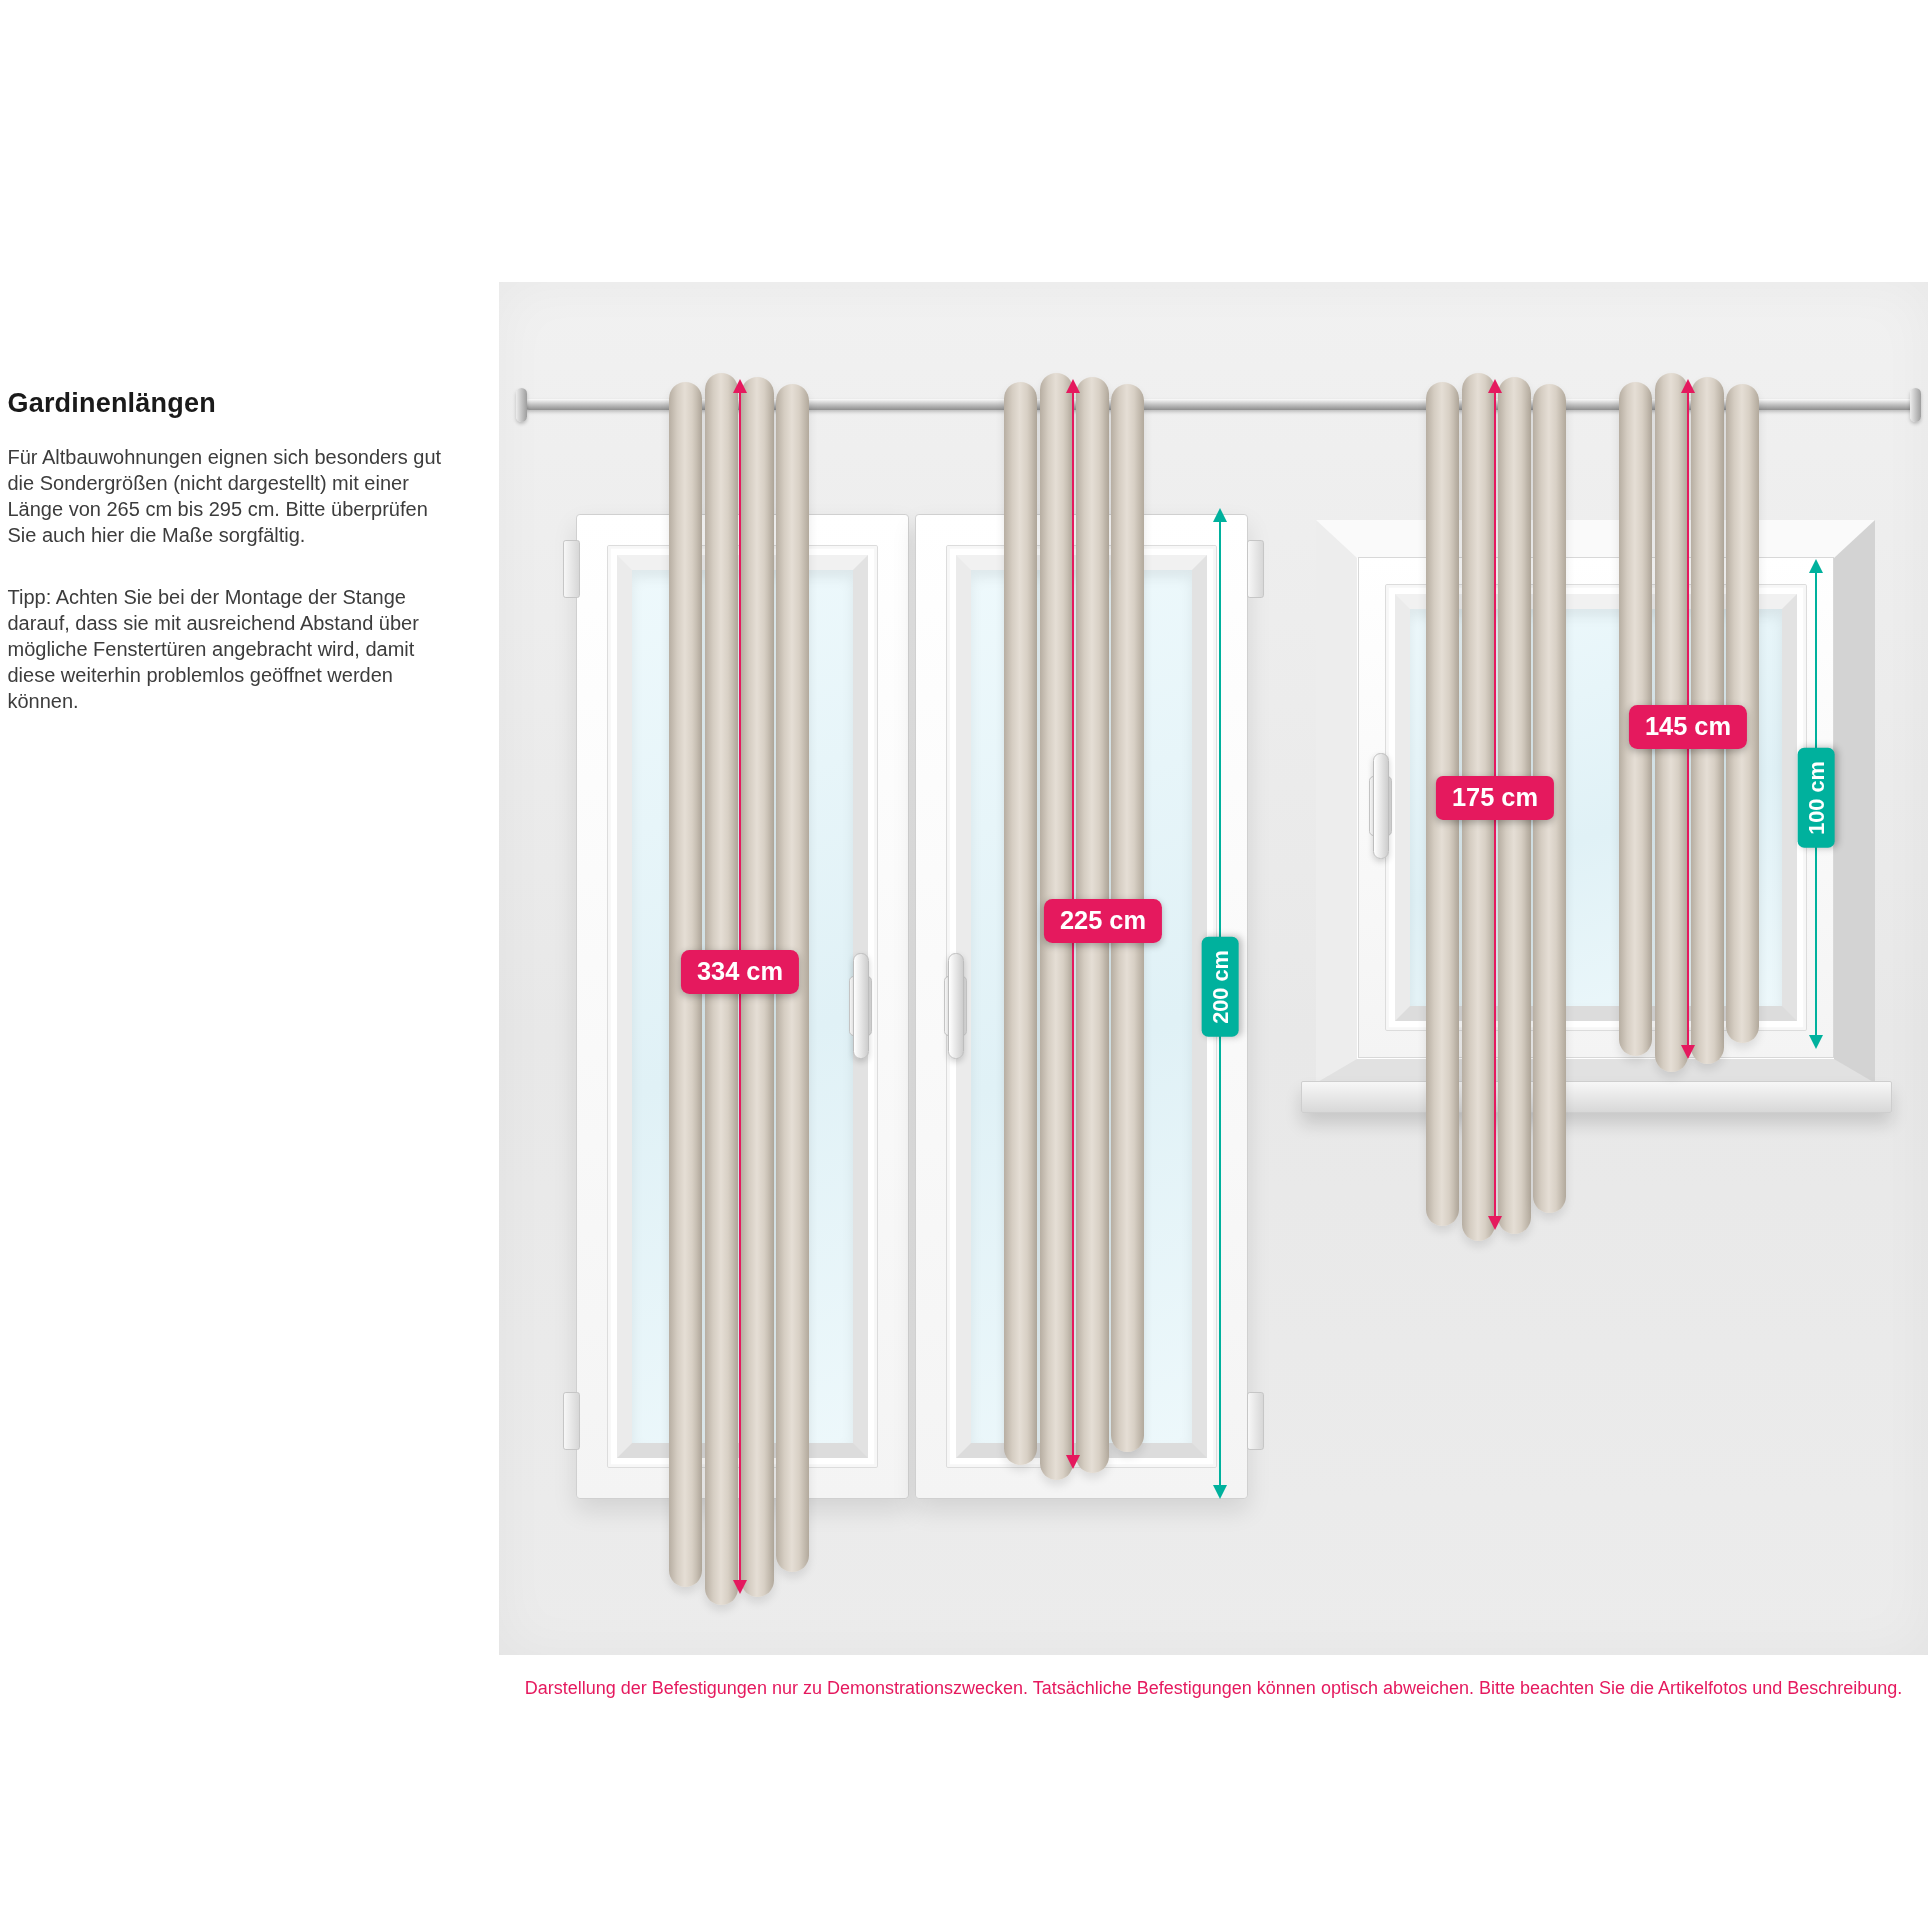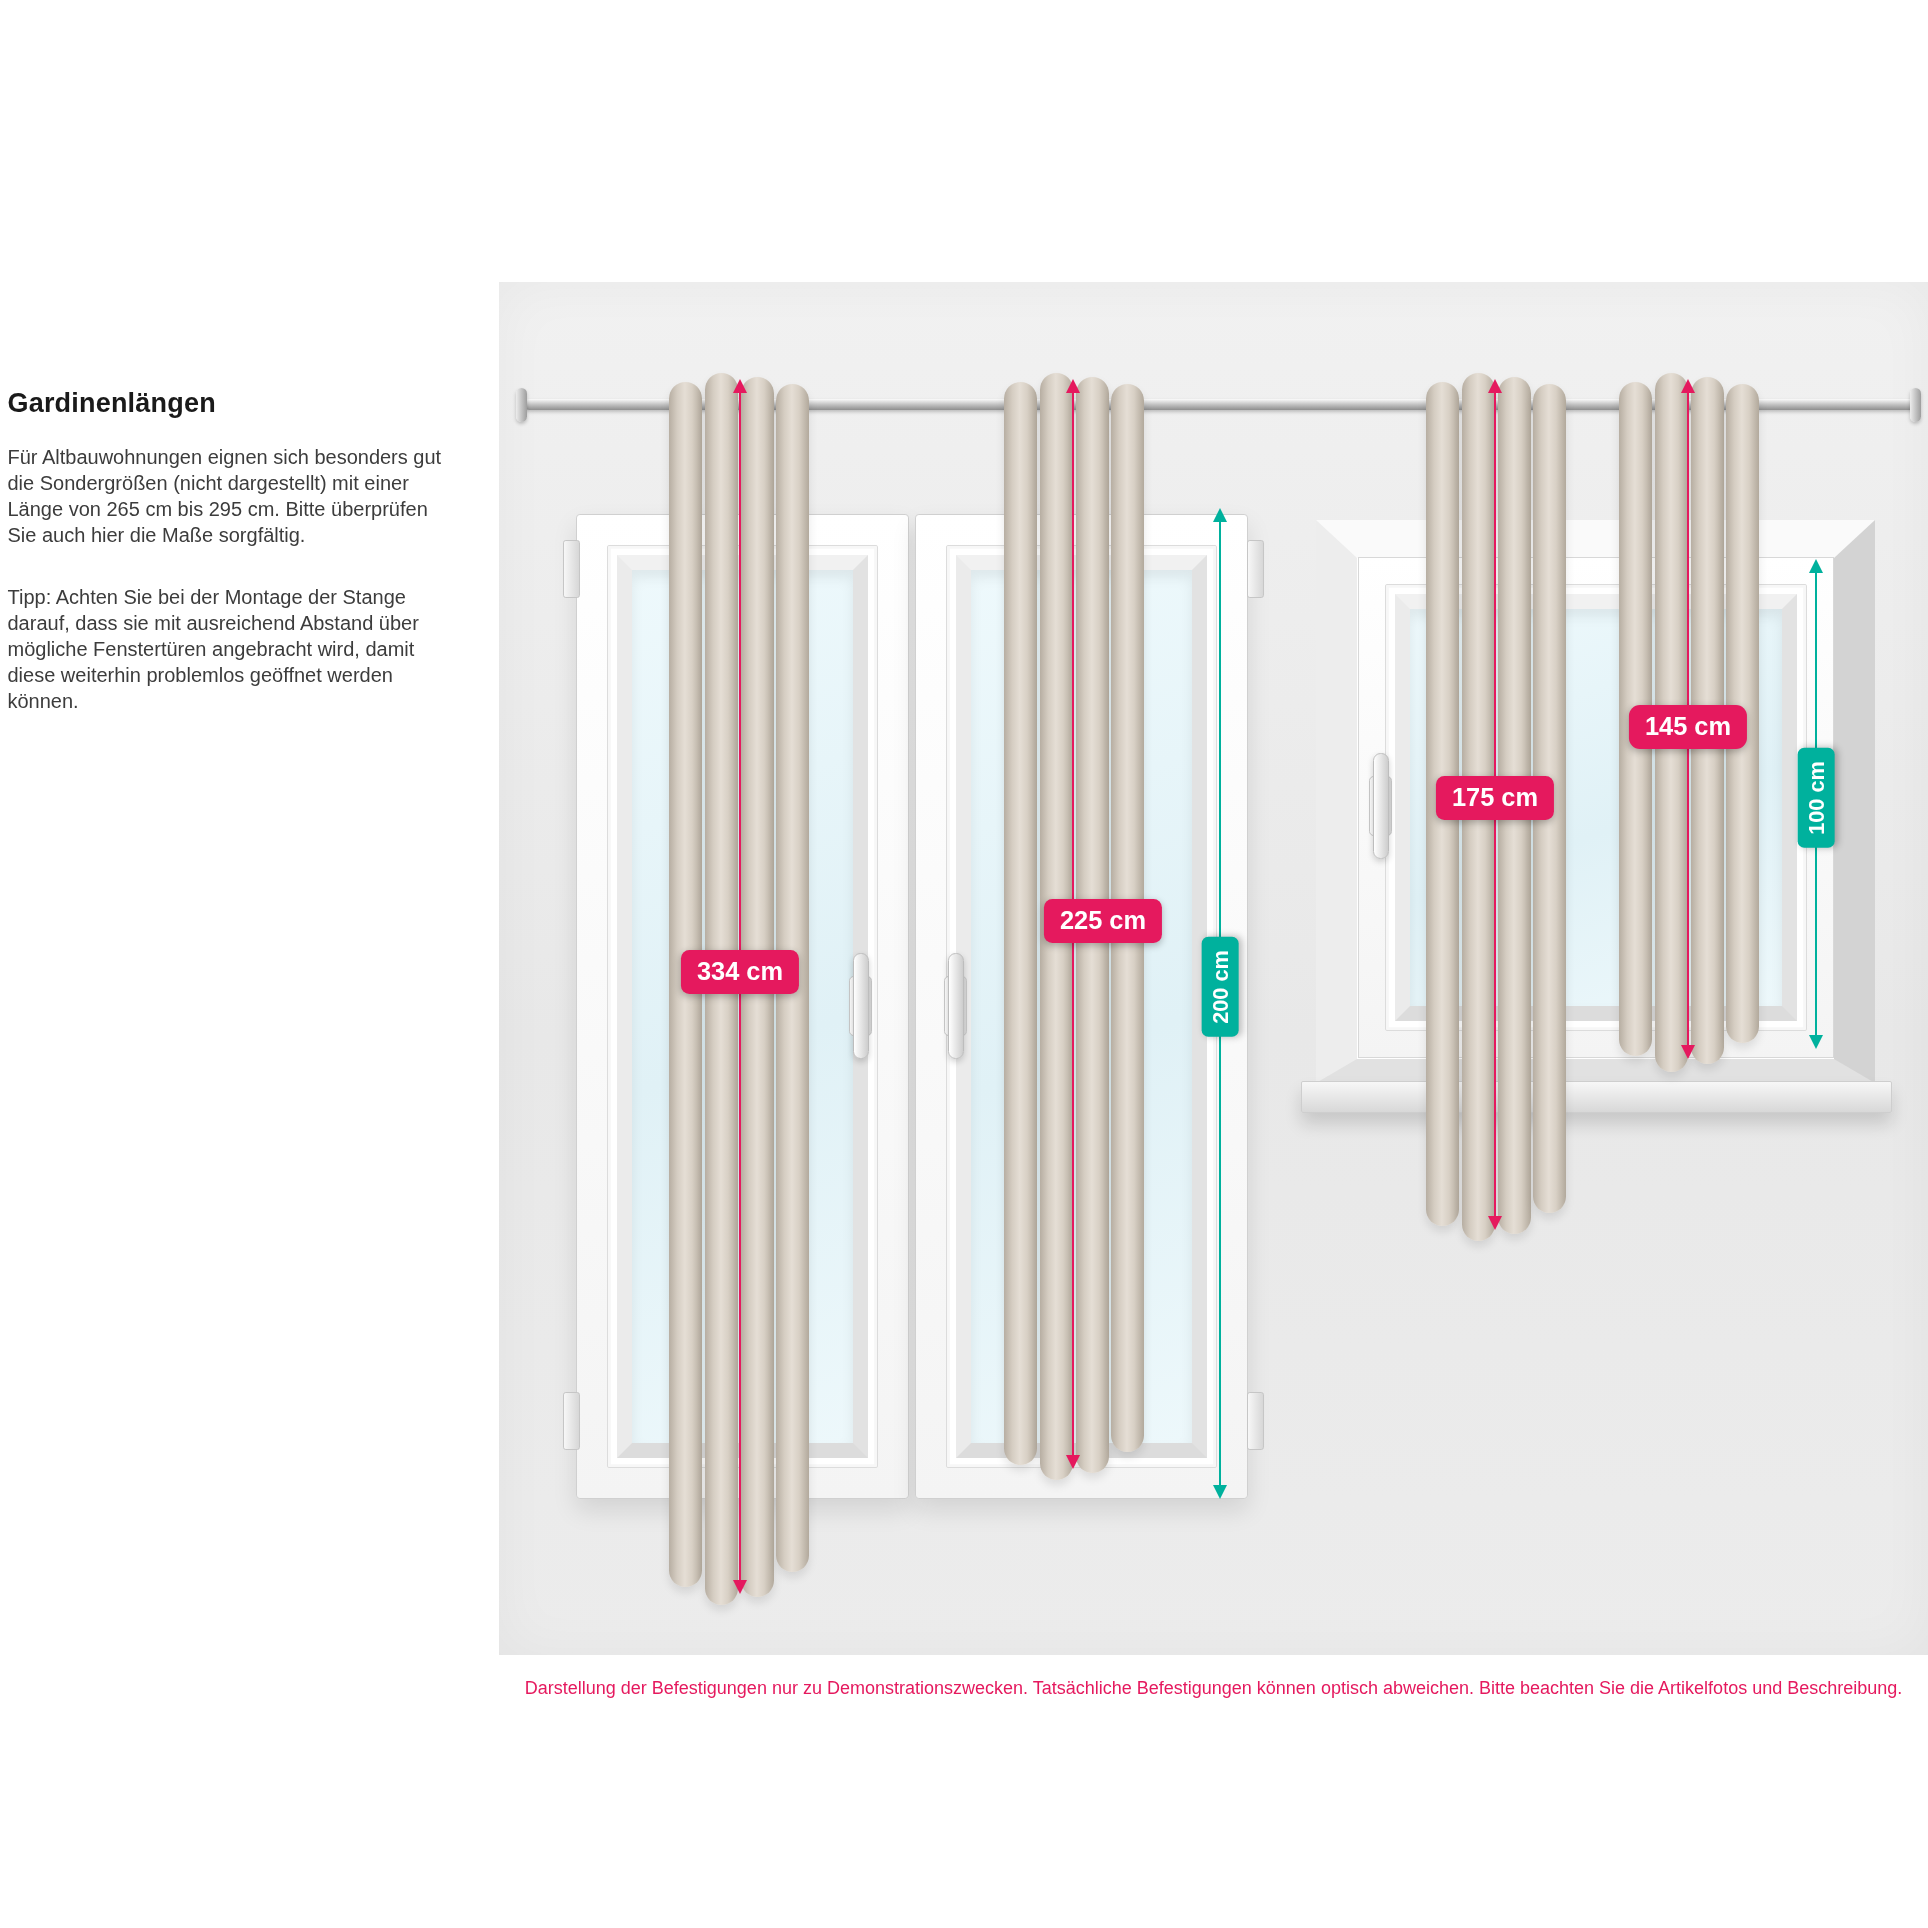--- a/index.html
+++ b/index.html
@@ -240,21 +240,21 @@
     <div class="ah bot"></div>
   </div>
   <div class="varrow teal" style="left:1816px; top:559px; height:490px;">
     <div class="ah top"></div>
     <div class="shaft"></div>
     <div class="ah bot"></div>
   </div>
 
   <div class="pill" style="left:740px;  top:972px;">334 cm</div>
   <div class="pill" style="left:1103px; top:921px;">225 cm</div>
-  <div class="pill" style="left:1495px; top:798px;">175 cm</div>
-  <div class="pill" style="left:1688px; top:727px;border-radius:11px;">145 cm</div>
+  <div class="pill" style="left:1495px; top:798px;border-radius:7px;">175 cm</div>
+  <div class="pill" style="left:1688px; top:727px;">145 cm</div>
   <div class="pill teal" style="left:1220px; top:987px;">200 cm</div>
   <div class="pill teal" style="left:1816px; top:798px;">100 cm</div>
 
   <div class="footer">Darstellung der Befestigungen nur zu Demonstrationszwecken. Tatsächliche Befestigungen können optisch abweichen. Bitte beachten Sie die Artikelfotos und Beschreibung.</div>
 
 </div>
 
 
 </body></html>

